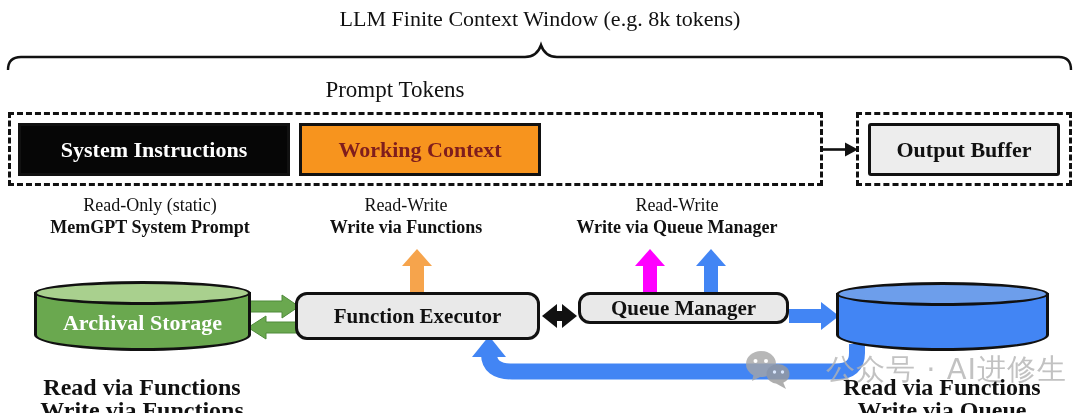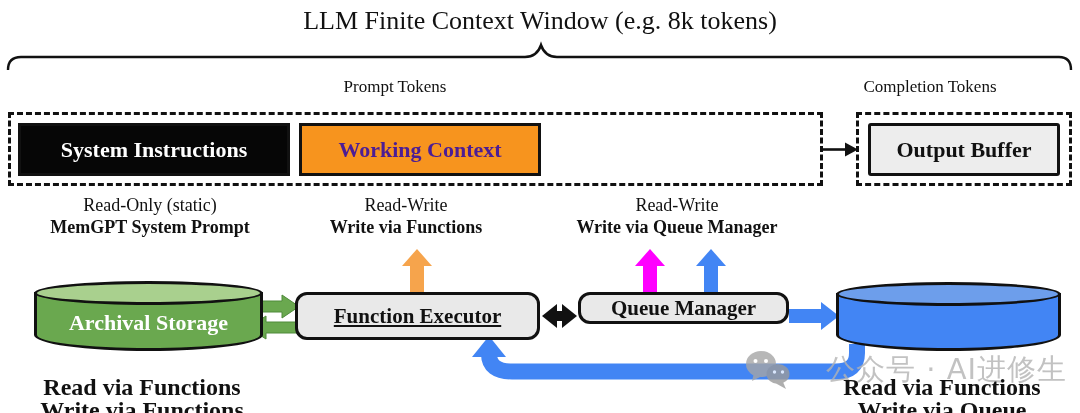--- a/index.html
+++ b/index.html
@@ -2,45 +2,45 @@
 <html><head>
 <meta charset="utf-8">
 <style>
   html,body{margin:0;padding:0;background:#ffffff;}
   #canvas{
     position:relative;width:1080px;height:413px;background:#ffffff;overflow:hidden;
     font-family:"Liberation Serif","DejaVu Serif",serif;color:#111;
   }
   .abs{position:absolute;}
   .ctr{text-align:center;}
-  #title{left:0;right:0;top:6px;font-size:26px;}
-  .zone-label{top:77px;width:220px;font-size:17px;}
+  #title{left:0;right:0;top:6px;font-size:22px;}
+  .zone-label{top:77px;width:220px;font-size:23px;}
   .dashed-frame{border:3px dashed #111;}
   .token-box{
     display:flex;align-items:center;justify-content:center;
     font-weight:bold;font-size:22px;box-sizing:border-box;border:3px solid #111;
   }
   #sys-box{left:18px;top:123px;width:272px;height:53px;background:#060606;color:#fff;}
-  #work-box{left:299px;top:123px;width:242px;height:53px;background:#F7941E;color:#4c1d95;}
+  #work-box{left:299px;top:123px;width:242px;height:53px;background:#F7941E;color:#7f1d1d;}
   #fifo-box{left:551px;top:123px;width:265px;height:53px;background:#4285F4;color:#fff;}
   #fifo-flush{position:absolute;left:0;top:0;bottom:0;width:34px;background:#FF00FF;border-right:3px solid #111;}
   #fifo-label{position:relative;z-index:2;}
   #out-frame{left:856px;top:112px;width:216px;height:74px;box-sizing:border-box;}
   #out-box{left:868px;top:123px;width:192px;height:53px;background:#EDEDED;color:#111;border-radius:3px;}
   #prompt-frame{left:8px;top:112px;width:815px;height:74px;box-sizing:border-box;}
   .caption{font-size:18px;line-height:22px;}
   .caption .b{font-weight:bold;}
   .caption2{font-size:24px;line-height:23px;font-weight:bold;margin-top:18px;}
   .process-box{
     background:#E9E9E9;border:3px solid #111;border-radius:12px;box-sizing:border-box;
     display:flex;align-items:center;justify-content:center;font-weight:bold;font-size:21px;
   }
-  #fe-box{left:295px;top:292px;width:245px;height:48px;text-decoration:underline;}
+  #fe-box{left:295px;top:292px;width:245px;height:48px;}
   #qm-box{left:578px;top:292px;width:211px;height:32px;}
-  .cylinder{position:absolute;padding-left:12px;}
+  .cylinder{position:absolute;}
   .cyl-body{position:absolute;left:0;right:0;top:11px;bottom:0;border:3px solid #111;
     border-radius:0 0 50% 50% / 0 0 16px 16px;box-sizing:border-box;}
   .cyl-top{position:absolute;left:0;right:0;top:0;height:24px;border:3px solid #111;
     border-radius:50%;box-sizing:border-box;z-index:2;}
   .cyl-label{position:absolute;left:0;right:0;text-align:center;color:#fff;
     font-weight:bold;font-size:22px;z-index:3;}
   #arch-cyl{left:34px;top:281px;width:217px;height:70px;}
   #arch-cyl .cyl-body{background:#6AA84F;}
   #arch-cyl .cyl-top{background:#A9D08E;}
   #recall-cyl{left:836px;top:282px;width:213px;height:69px;}
@@ -116,21 +116,20 @@
       <circle cx="24" cy="12" r="2" fill="#fff"></circle>
       <ellipse cx="36" cy="25" rx="11.5" ry="10" fill="#9b9b9b"></ellipse>
       <polygon points="41,33 44,40 34,34.5" fill="#9b9b9b"></polygon>
       <circle cx="32.5" cy="23" r="1.7" fill="#fff"></circle>
       <circle cx="40.5" cy="23" r="1.7" fill="#fff"></circle>
     </svg>
     <span id="wm-text">公众号 · AI进修生</span>
   </div>
 
   <div class="abs ctr zone-label" style="left:285px;">Prompt Tokens</div>
-  <div class="abs ctr zone-label" style="left:820px;">Completion Tokens</div>
 
   <div id="prompt-frame" class="abs dashed-frame"></div>
 
   <div id="sys-box" class="abs token-box">
     <span>System Instructions</span>
   </div>
   <div id="work-box" class="abs token-box">
     <span>Working Context</span>
   </div>
 

